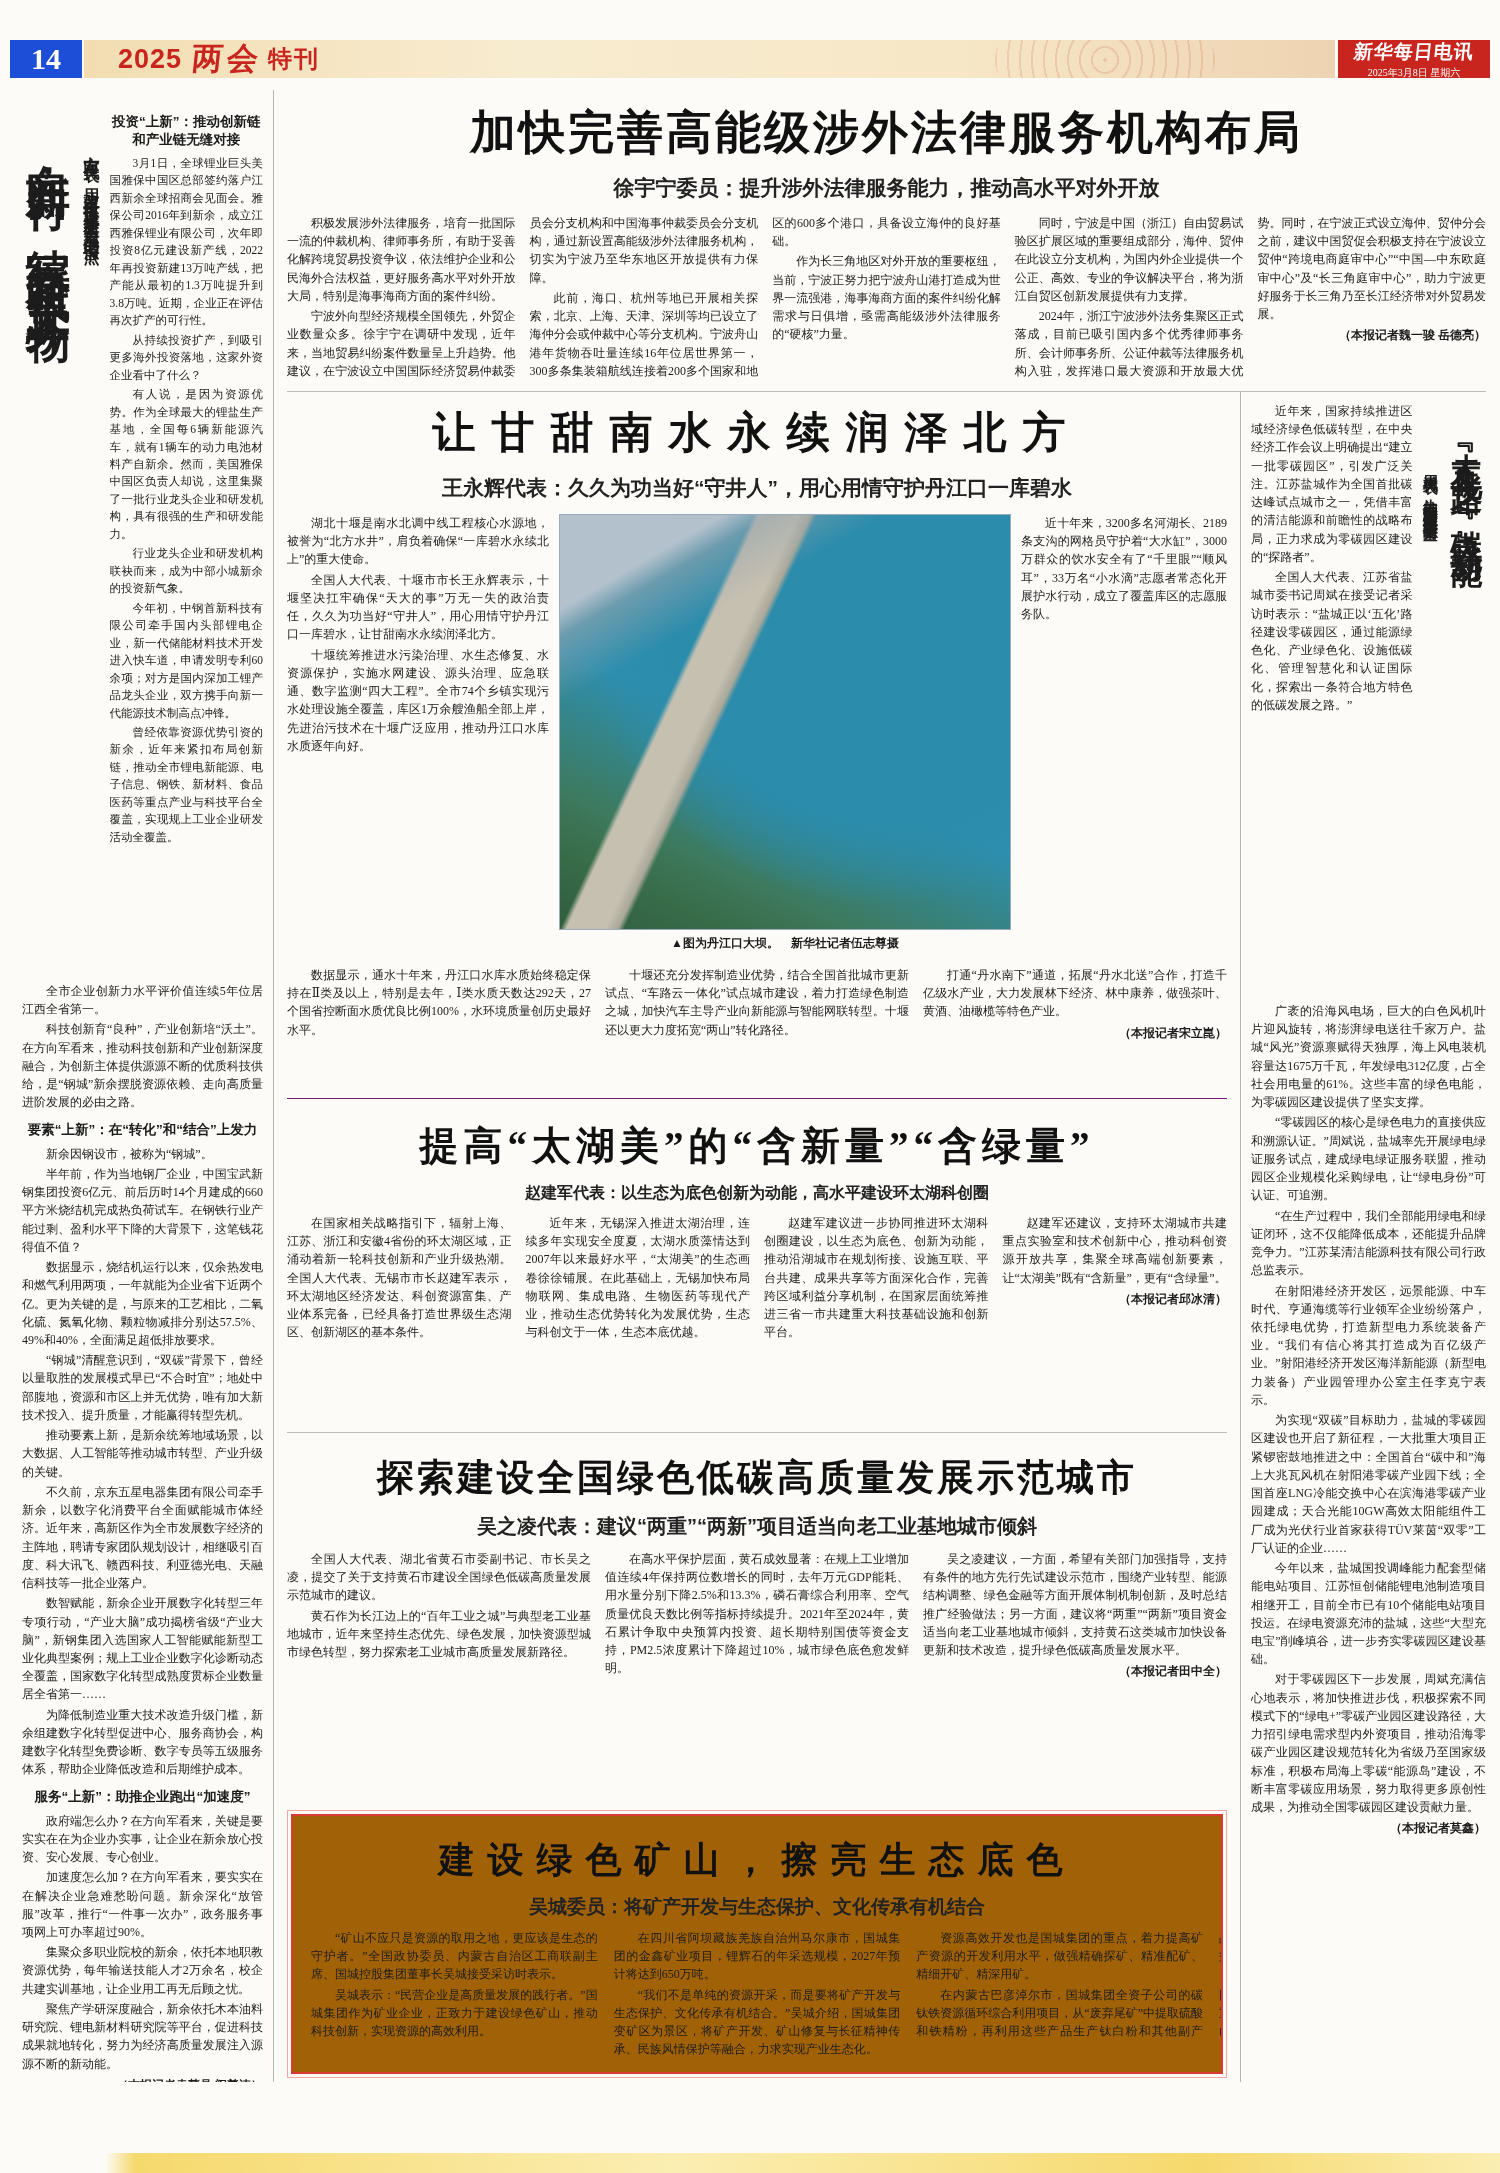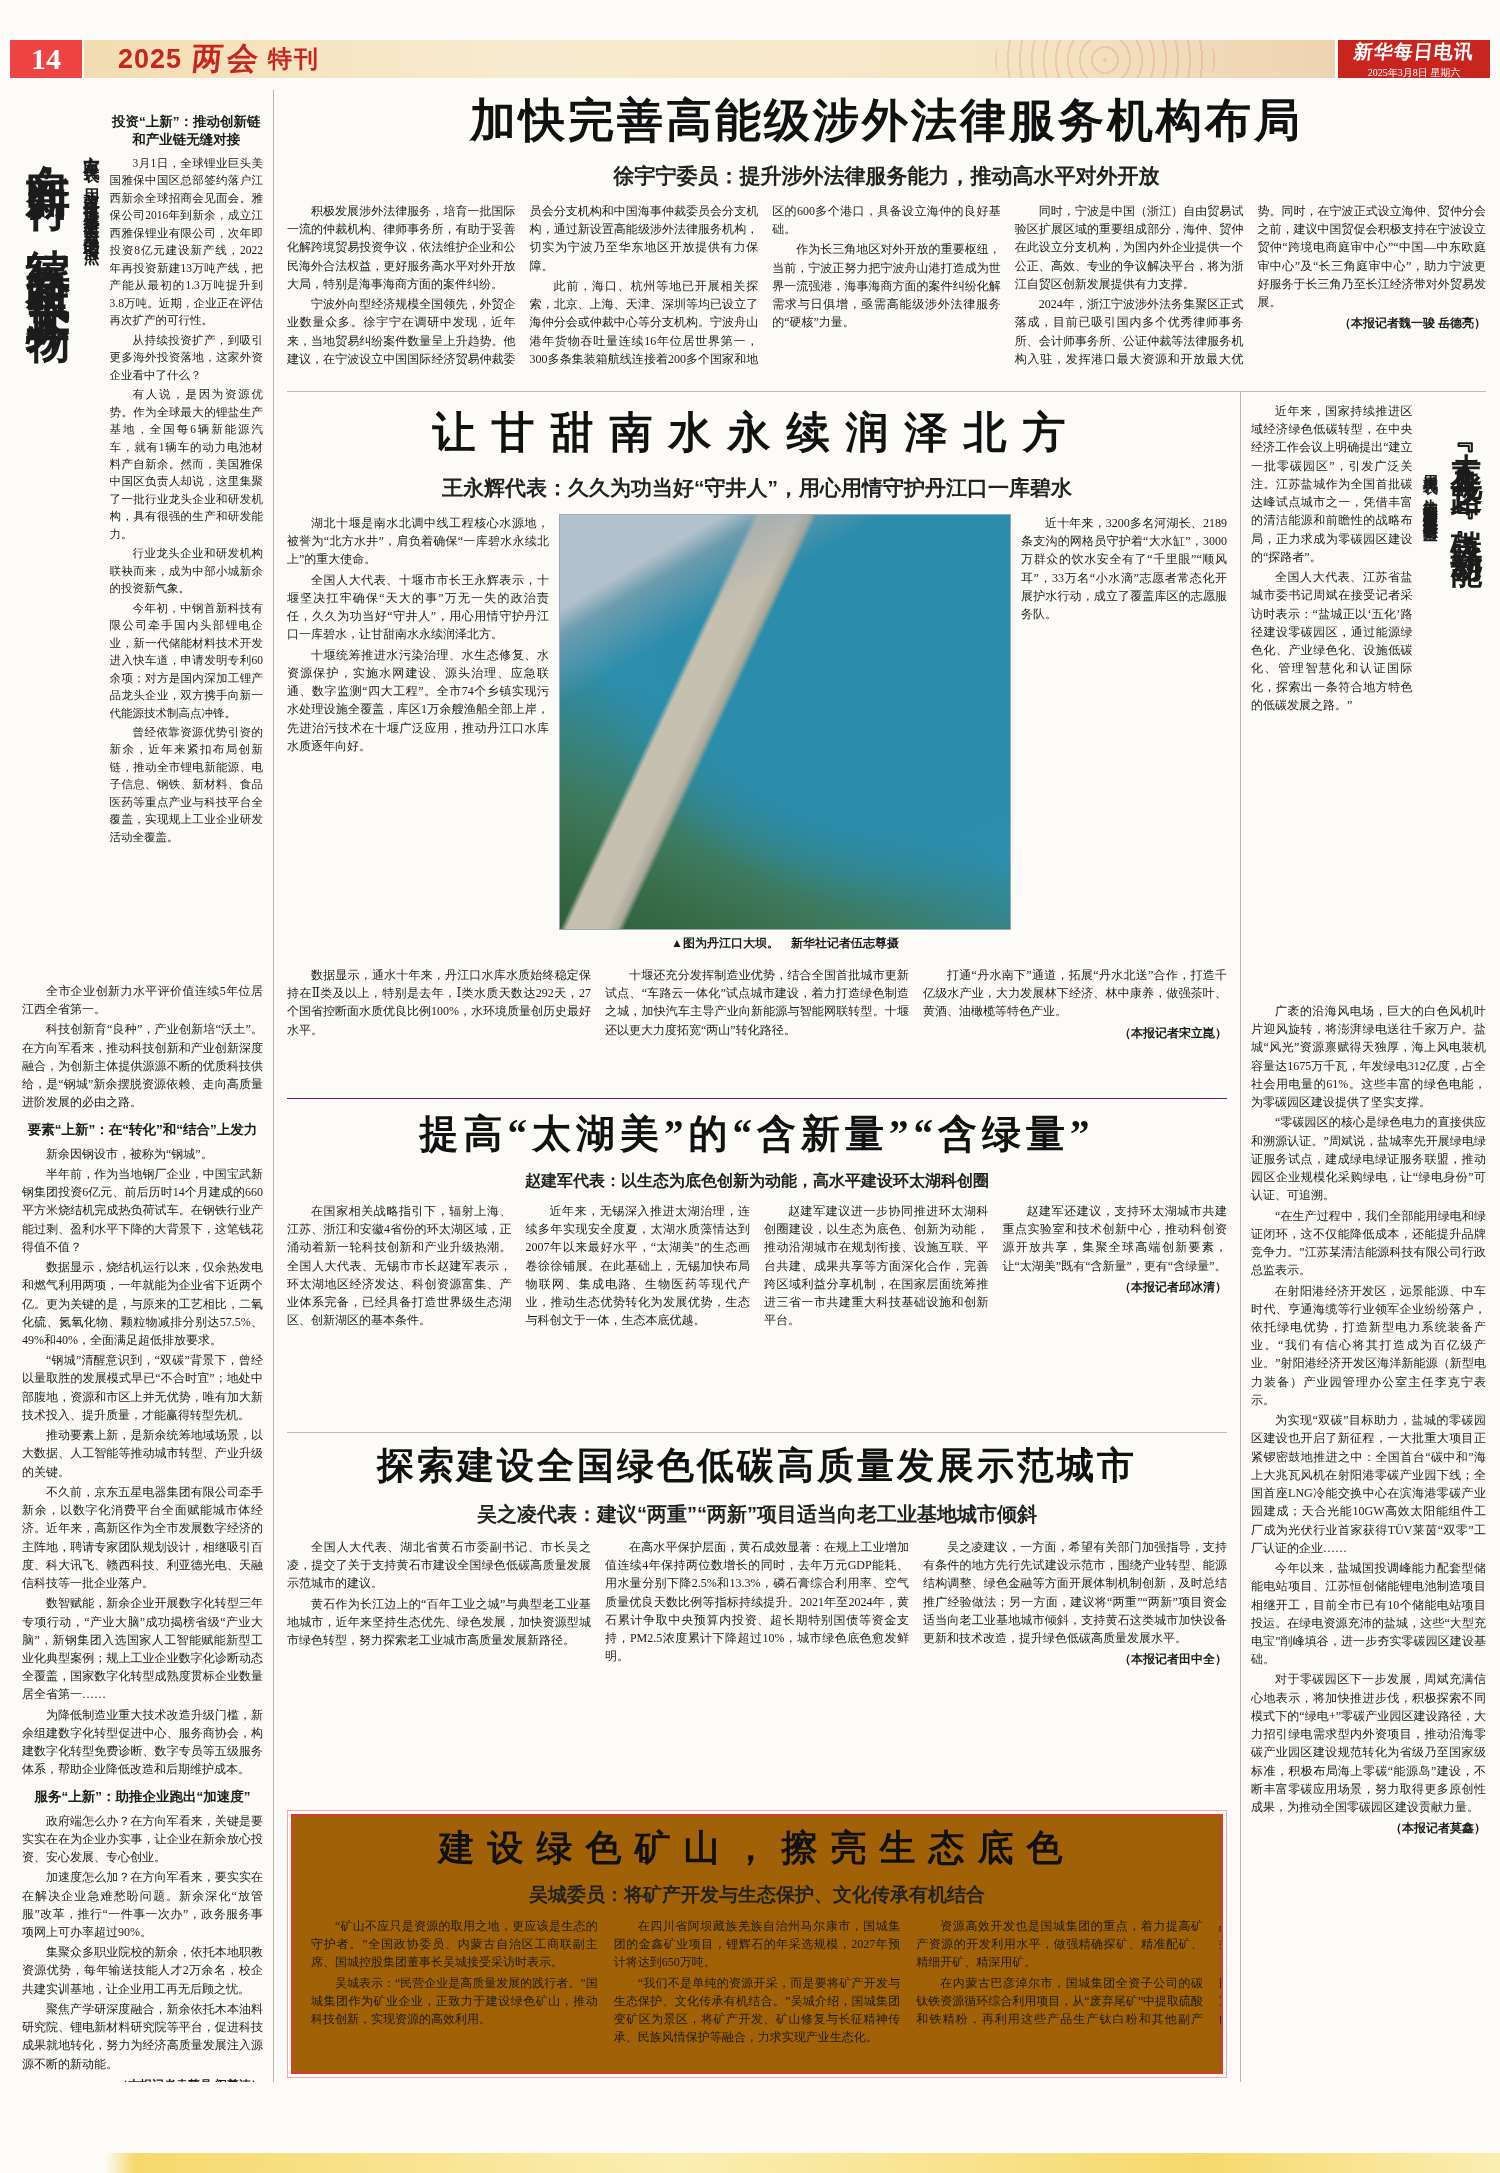--- a/index.html
+++ b/index.html
@@ -2,21 +2,21 @@
 <html><head>
 <meta charset="utf-8">
 <style>
   * { box-sizing: border-box; margin: 0; padding: 0; }
   html,body { background:#e8e6e0; }
   body { font-family:"Liberation Serif","DejaVu Serif",serif; color:#1c1c1c; }
   .page { position:relative; width:1500px; height:2173px; background:#fcfbf8; margin:0 auto; overflow:hidden; }
 
   
   .band { margin:40px 10px 0 10px; height:38px; display:flex; align-items:stretch; }
-  .pageno { width:72px; background:#ef4444; color:#fff; font-size:30px; font-weight:bold;
+  .pageno { width:72px; background:#1d4ed8; color:#fff; font-size:30px; font-weight:bold;
             display:flex; align-items:center; justify-content:center; font-family:"Liberation Serif",serif; }
   .strip { flex:1; margin-left:2px; position:relative; overflow:hidden;
            background:linear-gradient(90deg,#f2ddb2 0%,#f8ecd0 35%,#f6e7c6 70%,#eed3b2 100%);
            display:flex; align-items:center; padding-left:34px; }
   .strip .yr { color:#c9251f; font-size:27px; font-weight:bold; font-family:"Liberation Sans",sans-serif; letter-spacing:1px; }
   .strip .lh { color:#c9251f; font-size:31px; font-weight:bold; margin-left:10px; transform:skewX(-6deg); letter-spacing:4px; }
   .strip .tk { color:#c9251f; font-size:24px; font-weight:bold; margin-left:6px; letter-spacing:2px; }
   .rings { position:absolute; right:120px; top:-40px; width:220px; height:120px; opacity:.5; border-radius:50%;
            background:repeating-radial-gradient(circle at 50% 50%, rgba(190,90,60,.35) 0 2px, rgba(255,255,255,0) 2px 12px); }
   .mast { width:152px; margin-left:3px; background:#c9251f; color:#fff; display:flex; flex-direction:column;
@@ -35,21 +35,21 @@
   .art-demo   { grid-column:2; grid-row:4; border-top:1px solid #c2bdb4; padding-top:8px; overflow:hidden; }
   .art-mine   { grid-column:2; grid-row:5; padding-top:6px; overflow:hidden; }
   .rail-right { grid-column:3; grid-row:2/6; border-left:1px solid #b9b4ac; padding-left:10px; overflow:hidden; }
 
   
   .para { font-size:12px; line-height:1.52; text-align:justify; text-indent:2em; margin-bottom:2px; }
   .sig  { font-size:12px; font-weight:bold; text-align:right; margin-top:4px; }
   .subhead { font-size:13.5px; font-weight:bold; text-align:center; margin:9px 0 6px; font-family:"Liberation Sans",sans-serif; }
 
   
-  .headline { text-align:center; font-weight:bold; color:#111; }
+  .headline { text-align:center; font-weight:bold; color:#111;margin-top:12px; }
   .byline   { text-align:center; font-weight:bold; font-family:"Liberation Sans",sans-serif; color:#222; }
   .h-law   { font-size:46px; letter-spacing:3px; }
   .b-law   { font-size:21px; margin:10px 0 12px; }
   .h-water { font-size:43px; letter-spacing:16px; margin-top:4px; }
   .b-water { font-size:21px; margin:12px 0 12px; }
   .h-taihu { font-size:39px; letter-spacing:5px; }
   .b-taihu { font-size:16px; margin:10px 0 10px; }
   .h-demo  { font-size:37px; letter-spacing:3px; }
   .b-demo  { font-size:20px; margin:10px 0 10px; }
   .h-mine  { font-size:36px; letter-spacing:13px; }

